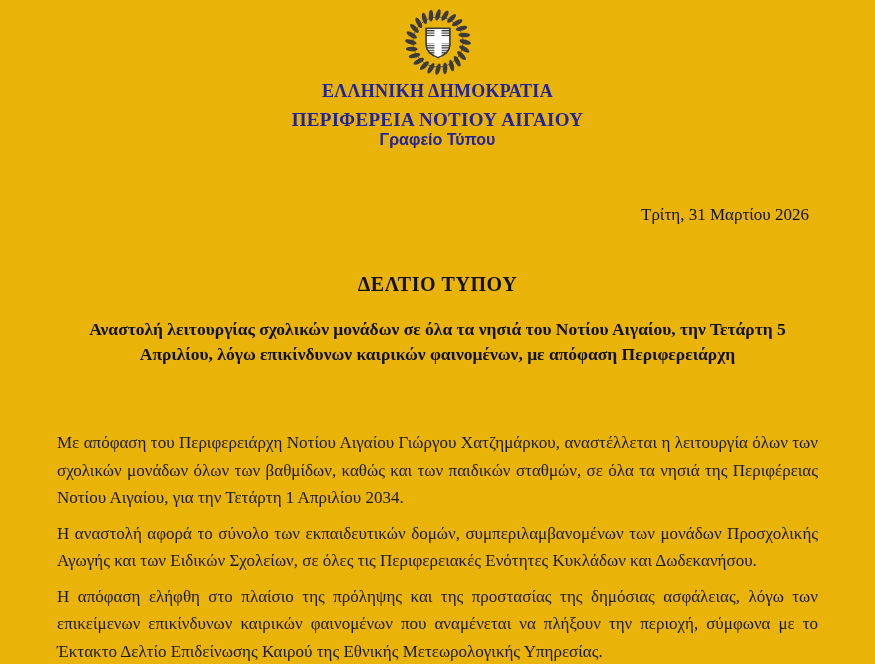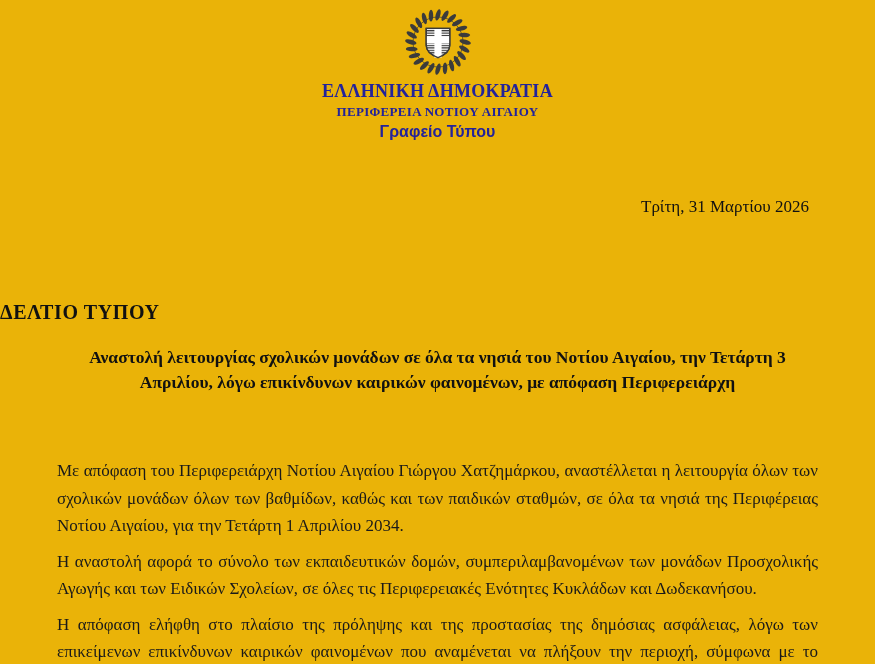--- a/index.html
+++ b/index.html
@@ -21,42 +21,44 @@
     font-family: "Liberation Serif", serif;
     font-weight: bold;
     font-size: 18px;
     line-height: 20px;
     color: #23239B;
     letter-spacing: 0.3px;
   }
   .head-line-2 {
     font-family: "Liberation Serif", serif;
     font-weight: bold;
-    font-size: 13px;
+    font-size: 19px;
     line-height: 21px;
     color: #23239B;
     letter-spacing: 0.3px;
+    margin-top: 8px;
   }
   .head-line-3 {
     font-family: "Liberation Sans", sans-serif;
     font-weight: bold;
     font-size: 16px;
     line-height: 19px;
     color: #23239B;
   }
 
   .date-line {
     text-align: right;
     margin: 56px 66px 0 0;
     font-size: 17px;
     color: #111;
   }
 
   .kicker {
-    margin-top: 84px;
+    text-align: center;
+    margin-top: 48px;
     font-size: 20px;
     font-weight: bold;
     letter-spacing: 0.6px;
     color: #111;
   }
 
   .doc-title {
     width: 766px;
     margin: 21px auto 0 auto;
     text-align: center;
@@ -129,21 +131,21 @@
 
     <div class="head-line-1" data-name="letterhead-republic">ΕΛΛΗΝΙΚΗ ΔΗΜΟΚΡΑΤΙΑ</div>
     <div class="head-line-2" data-name="letterhead-region">ΠΕΡΙΦΕΡΕΙΑ ΝΟΤΙΟΥ ΑΙΓΑΙΟΥ</div>
     <div class="head-line-3" data-name="letterhead-press-office">Γραφείο Τύπου</div>
   </div>
 
   <div class="date-line" data-name="date-line">Τρίτη, 31 Μαρτίου 2026</div>
 
   <div class="kicker" data-name="press-release-heading">ΔΕΛΤΙΟ ΤΥΠΟΥ</div>
 
-  <div class="doc-title" data-name="document-title">Αναστολή λειτουργίας σχολικών μονάδων σε όλα τα νησιά του Νοτίου Αιγαίου, την Τετάρτη 3 Απριλίου, λόγω επικίνδυνων καιρικών φαινομένων, με απόφαση Περιφερειάρχη</div>
+  <div class="doc-title" data-name="document-title">Αναστολή λειτουργίας σχολικών μονάδων σε όλα τα νησιά του Νοτίου Αιγαίου, την Τετάρτη 5 Απριλίου, λόγω επικίνδυνων καιρικών φαινομένων, με απόφαση Περιφερειάρχη</div>
 
   <div class="doc-body" data-name="document-body">
     <p data-name="body-paragraph">Με απόφαση του Περιφερειάρχη Νοτίου Αιγαίου Γιώργου Χατζημάρκου, αναστέλλεται η λειτουργία όλων των σχολικών μονάδων όλων των βαθμίδων, καθώς και των παιδικών σταθμών, σε όλα τα νησιά της Περιφέρειας Νοτίου Αιγαίου, για την Τετάρτη 1 Απριλίου 2034.</p>
     <p data-name="body-paragraph">Η αναστολή αφορά το σύνολο των εκπαιδευτικών δομών, συμπεριλαμβανομένων των μονάδων Προσχολικής Αγωγής και των Ειδικών Σχολείων, σε όλες τις Περιφερειακές Ενότητες Κυκλάδων και Δωδεκανήσου.</p>
     <p data-name="body-paragraph">Η απόφαση ελήφθη στο πλαίσιο της πρόληψης και της προστασίας της δημόσιας ασφάλειας, λόγω των επικείμενων επικίνδυνων καιρικών φαινομένων που αναμένεται να πλήξουν την περιοχή, σύμφωνα με το Έκτακτο Δελτίο Επιδείνωσης Καιρού της Εθνικής Μετεωρολογικής Υπηρεσίας.</p>
   </div>
 
 </div>
 
 </body></html>

